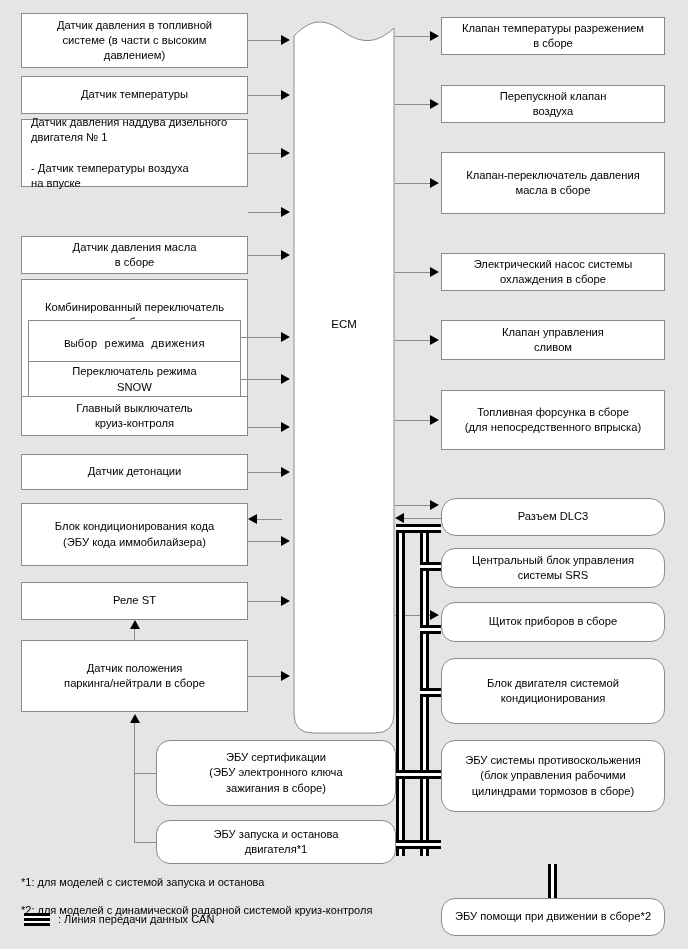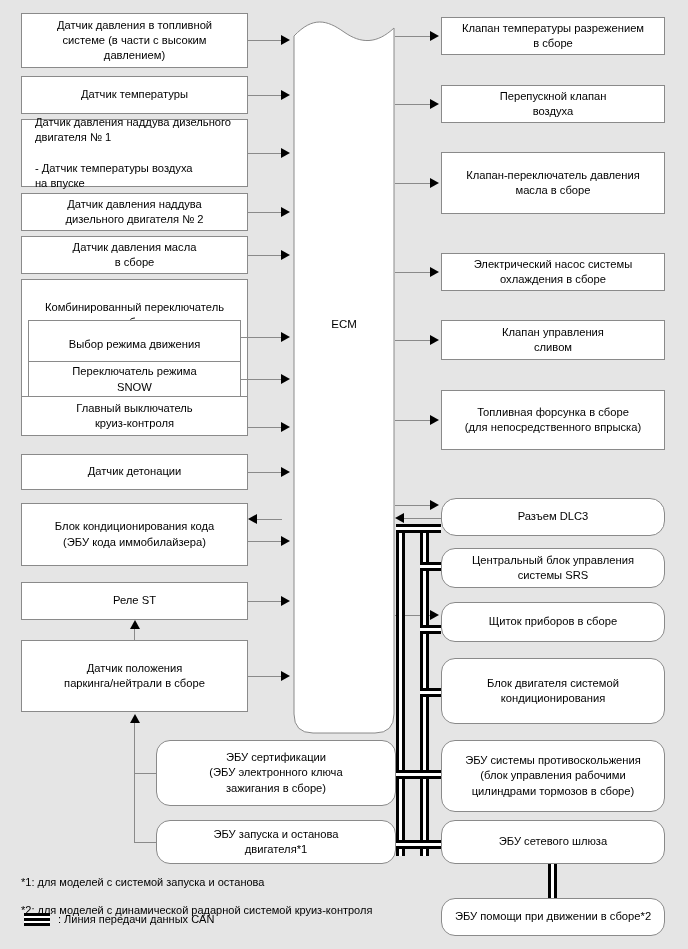--- a/index.html
+++ b/index.html
@@ -3,21 +3,21 @@
 <meta charset="utf-8">
 <style>
   html,body{margin:0;padding:0;background:#fff;}
   body{font-family:"Liberation Sans","DejaVu Sans",sans-serif;}
   #page{position:relative;width:688px;height:949px;background:#e5e5e5;overflow:hidden;}
 
   
   .box{position:absolute;box-sizing:border-box;border:1px solid #8a8a8a;background:#fff;
        display:flex;align-items:center;justify-content:center;text-align:center;
        font-size:11.2px;color:#000;line-height:1.35;padding:2px 5px;}
-  .box.left-text{justify-content:center;text-align:left;padding-left:2px;}
+  .box.left-text{justify-content:flex-start;text-align:left;padding-left:9px;}
   .rounded{border-radius:14px;}
   .ecm{position:absolute;box-sizing:border-box;}
 
   
   .hline{position:absolute;height:1px;background:#8a8a8a;}
   .vline{position:absolute;width:1px;background:#8a8a8a;}
   .arrow-r{position:absolute;width:0;height:0;border-top:5px solid transparent;
            border-bottom:5px solid transparent;border-left:9px solid #000;}
   .arrow-l{position:absolute;width:0;height:0;border-top:5px solid transparent;
            border-bottom:5px solid transparent;border-right:9px solid #000;}
@@ -51,38 +51,34 @@
   </div>
 
   <div class="box left-text" style="left:21px;top:119px;width:227px;height:68px;">
     <span style="white-space:pre-line">Датчик давления наддува дизельного
 двигателя № 1
 
 - Датчик температуры воздуха
 на впуске</span>
   </div>
 
-  <div class="box" style="left:21px;top:193px;width:227px;height:38px;">
-    <span style="white-space:pre-line">Датчик давления наддува
-дизельного двигателя № 2</span>
-  </div>
 
   <div class="box" style="left:21px;top:236px;width:227px;height:38px;">
     <span style="white-space:pre-line">Датчик давления масла
 в сборе</span>
   </div>
 
   <div class="box" style="left:21px;top:279px;width:227px;height:122px;display:block;padding:0;">
     <div style="text-align:center;font-size:11.2px;line-height:1.35;padding-top:5px;white-space:pre-line">
       <span>Комбинированный переключатель
 в сборе</span>
     </div>
     <div style="position:absolute;left:6px;right:6px;top:41px;border-top:1px dashed #8a8a8a;"></div>
   </div>
-  <div class="box" style="left:28px;top:320px;width:213px;height:50px;">
+  <div class="box" style="left:28px;top:320px;width:213px;height:50px;font-family:Liberation Mono, monospace;">
     <span style="white-space:pre-line">Выбор режима движения</span>
   </div>
   <div class="box" style="left:28px;top:361px;width:213px;height:37px;">
     <span style="white-space:pre-line">Переключатель режима
 SNOW</span>
   </div>
 
   <div class="box" style="left:21px;top:396px;width:227px;height:40px;">
     <span style="white-space:pre-line">Главный выключатель
 круиз-контроля</span>
@@ -209,23 +205,20 @@
   </div>
   <div class="box rounded" style="left:441px;top:658px;width:224px;height:66px;">
     <span style="white-space:pre-line">Блок двигателя системой
 кондиционирования</span>
   </div>
   <div class="box rounded" style="left:441px;top:740px;width:224px;height:72px;">
     <span style="white-space:pre-line">ЭБУ системы противоскольжения
 (блок управления рабочими
 цилиндрами тормозов в сборе)</span>
   </div>
-  <div class="box rounded" style="left:441px;top:820px;width:224px;height:44px;">
-    <span style="white-space:pre-line">ЭБУ сетевого шлюза</span>
-  </div>
   <div class="box rounded" style="left:441px;top:898px;width:224px;height:38px;">
     <span style="white-space:pre-line">ЭБУ помощи при движении в сборе*2</span>
   </div>
 
   <div class="hline" style="left:395px;top:505px;width:36px;"></div>
   <div class="arrow-r" style="left:430px;top:500px;"></div>
   <div class="hline" style="left:399px;top:518px;width:42px;"></div>
   <div class="arrow-l" style="left:395px;top:513px;"></div>
 
   <div class="hline" style="left:395px;top:615px;width:36px;"></div>

